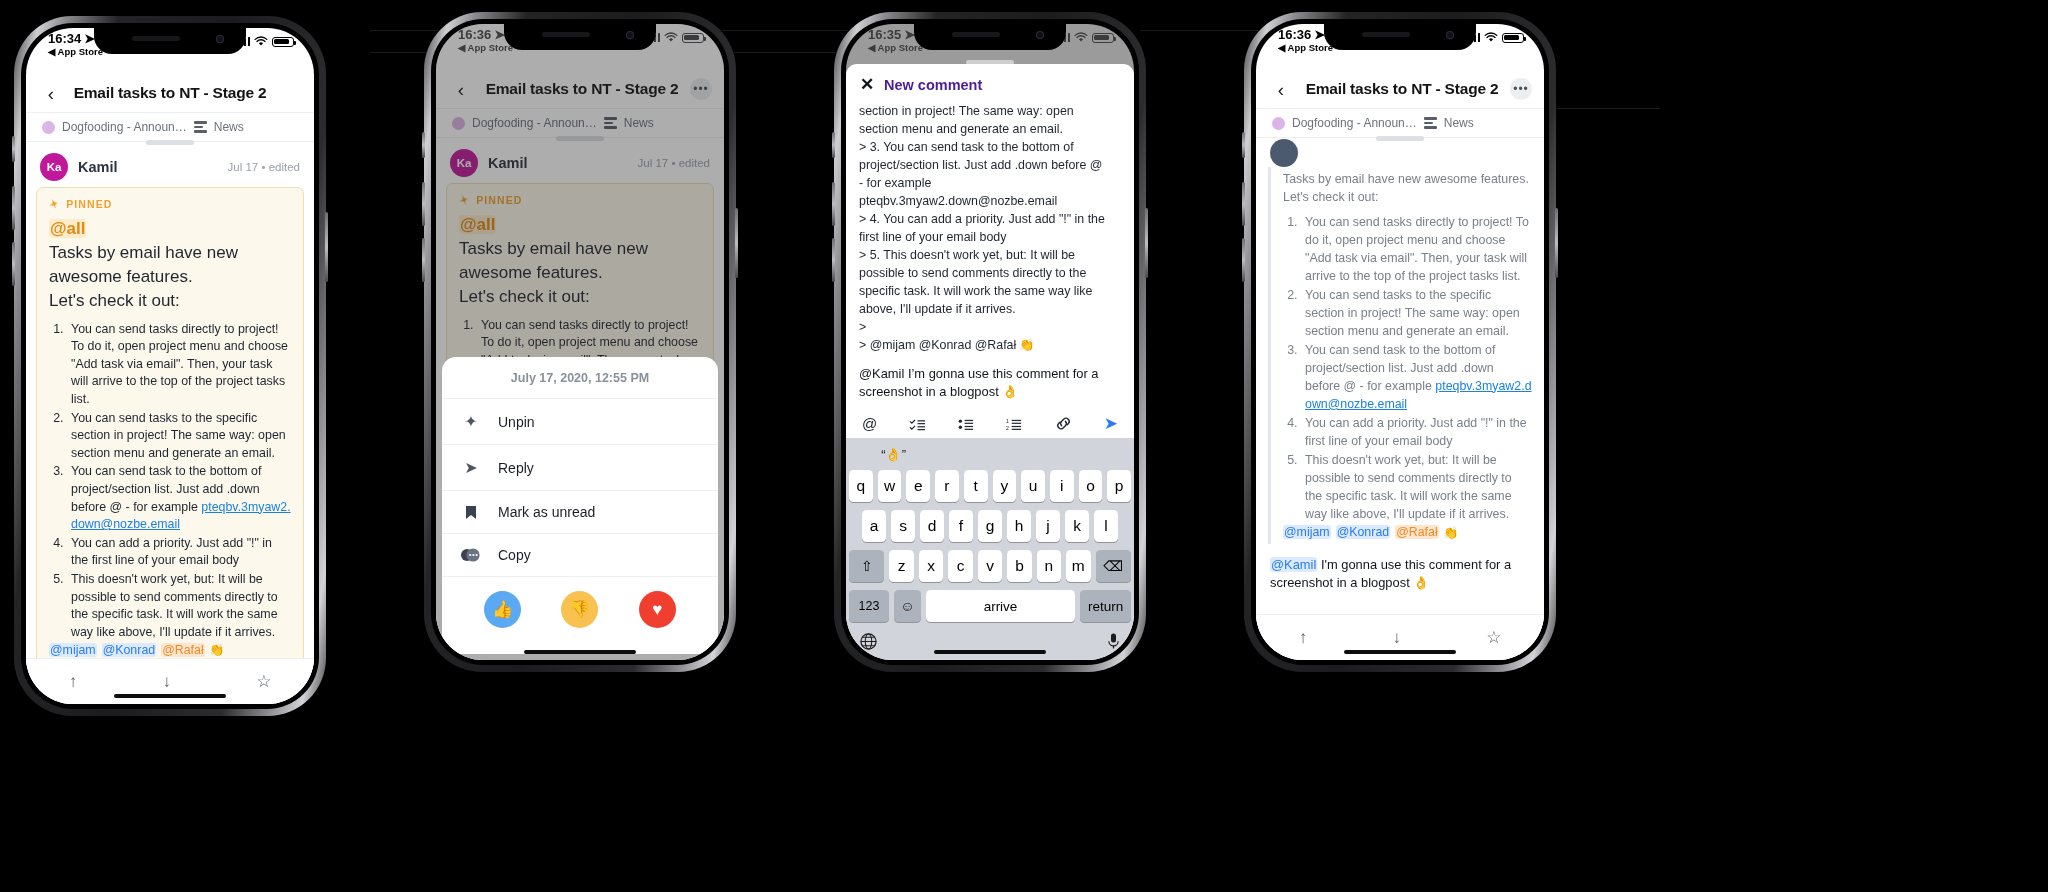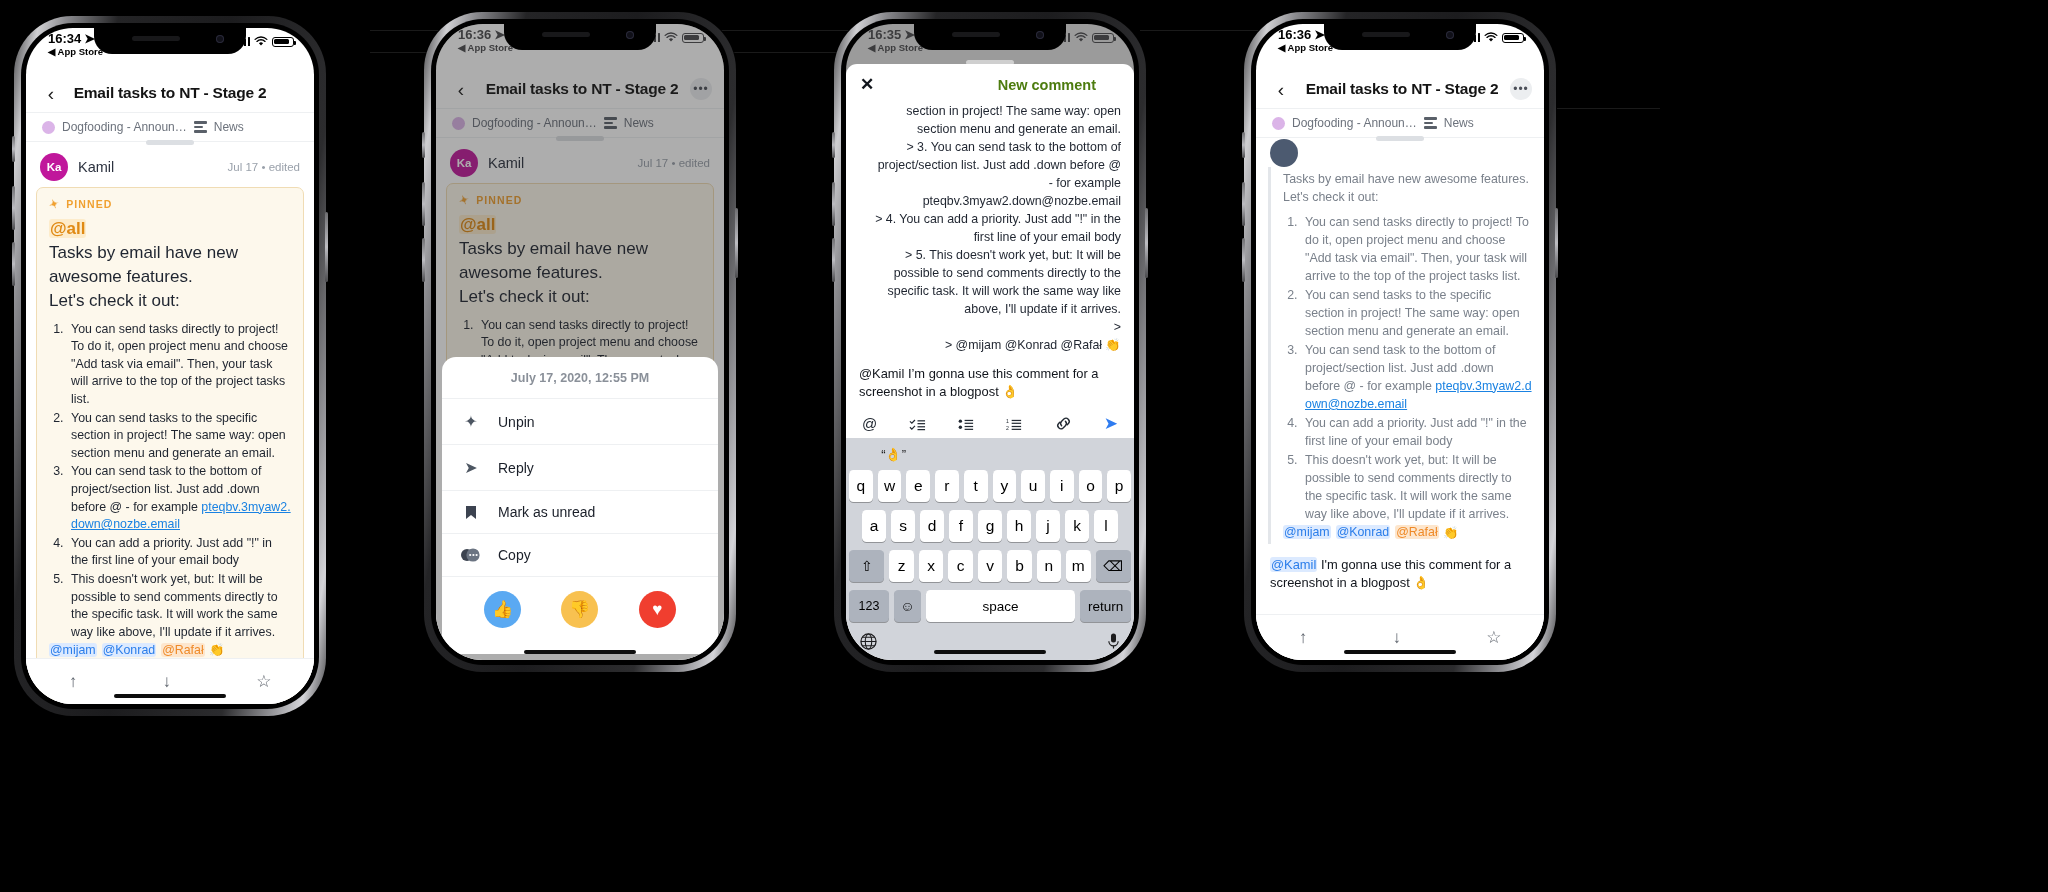--- a/index.html
+++ b/index.html
@@ -114,21 +114,21 @@
   }
 
   
   .body { position: absolute; top: 115px; left: 0; right: 0; bottom: 0; background: #fff; overflow: hidden; }
   .msg-head { display: flex; align-items: center; gap: 10px; padding: 10px 14px 6px; }
   .avatar {
     width: 28px; height: 28px; border-radius: 50%;
     background: #c0179b; color: #fff; font-size: 11.5px; font-weight: 700;
     display: flex; align-items: center; justify-content: center; flex: none;
   }
-  .author { font-size: 14.5px; font-weight: 400; color: #2d3340; flex: 1; }
+  .author { font-size: 14.5px; font-weight: 700; color: #2d3340; flex: 1; }
   .meta { font-size: 11.5px; color: #9aa1ab; white-space: nowrap; }
 
   .card-pinned {
     margin: 0 10px; padding: 10px 12px 12px;
     background: #fdf8ec; border: 1px solid #f0dcb4; border-radius: 7px;
   }
   .pinned-tag {
     display: flex; align-items: center; gap: 6px;
     font-size: 10.5px; font-weight: 700; color: #f0a030; letter-spacing: 1.1px;
     margin-bottom: 7px;
@@ -190,24 +190,24 @@
   .rbtn.hr { background: #f03e2f; }
 
   
   .modal-sheet {
     position: absolute; top: 40px; left: 0; right: 0; bottom: 0;
     background: #fff; border-top-left-radius: 11px; border-top-right-radius: 11px;
     z-index: 30; overflow: hidden;
   }
   .modal-head { display: flex; align-items: center; padding: 10px 14px 8px; }
   .modal-x { font-size: 17px; color: #11151c; width: 24px; font-weight: 600; }
-  .modal-title { flex: 1; text-align: right; font-size: 14.5px; font-weight: 700; color: #4d7c0f; }
+  .modal-title { flex: 1; text-align: left; font-size: 14.5px; font-weight: 700; color: #4c1d95; }
   .modal-sp { width: 24px; }
   .quote-body { padding: 0 13px; font-size: 12.4px; line-height: 1.45; color: #1f2530; }
-  .quote-body p { margin: 0; text-align: right; }
+  .quote-body p { margin: 0; }
   .draft { padding: 10px 13px 0; font-size: 12.9px; line-height: 1.42; color: #11151c; }
 
   .compose-bar {
     display: flex; align-items: center; gap: 0; padding: 12px 16px 10px;
     justify-content: space-between;
   }
   .ctool { color: #232a33; font-size: 15px; display:flex; align-items:center; }
   .send { color: #2f7cf0; font-size: 17px; }
 
   
@@ -623,21 +623,21 @@
             <span class="key">c</span>
             <span class="key">v</span>
             <span class="key">b</span>
             <span class="key">n</span>
             <span class="key">m</span>
             <span class="key wide">⌫</span>
           </div>
           <div class="kb-row">
             <span class="key num">123</span>
             <span class="key emo">☺</span>
-            <span class="key space">space</span>
+            <span class="key space">arrive</span>
             <span class="key ret">return</span>
           </div>
           <div class="kb-bottom">
             <span>
               <svg width="17" height="17" viewBox="0 0 18 18">
                   <circle cx="9" cy="9" r="8" stroke="#1c1c1e" stroke-width="1.3" fill="none"></circle>
                   <ellipse cx="9" cy="9" rx="3.4" ry="8" stroke="#1c1c1e" stroke-width="1.1" fill="none"></ellipse>
                   <line x1="1" y1="9" x2="17" y2="9" stroke="#1c1c1e" stroke-width="1.1"></line>
                   <line x1="2.3" y1="4.6" x2="15.7" y2="4.6" stroke="#1c1c1e" stroke-width="1.1"></line>
                   <line x1="2.3" y1="13.4" x2="15.7" y2="13.4" stroke="#1c1c1e" stroke-width="1.1"></line>

